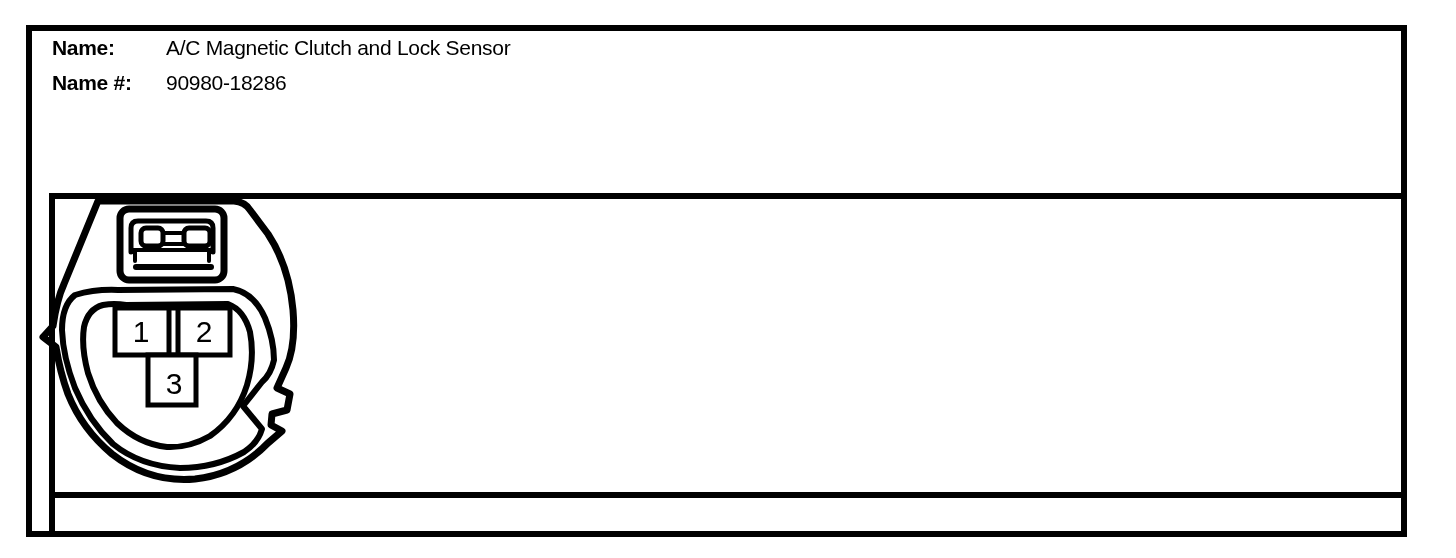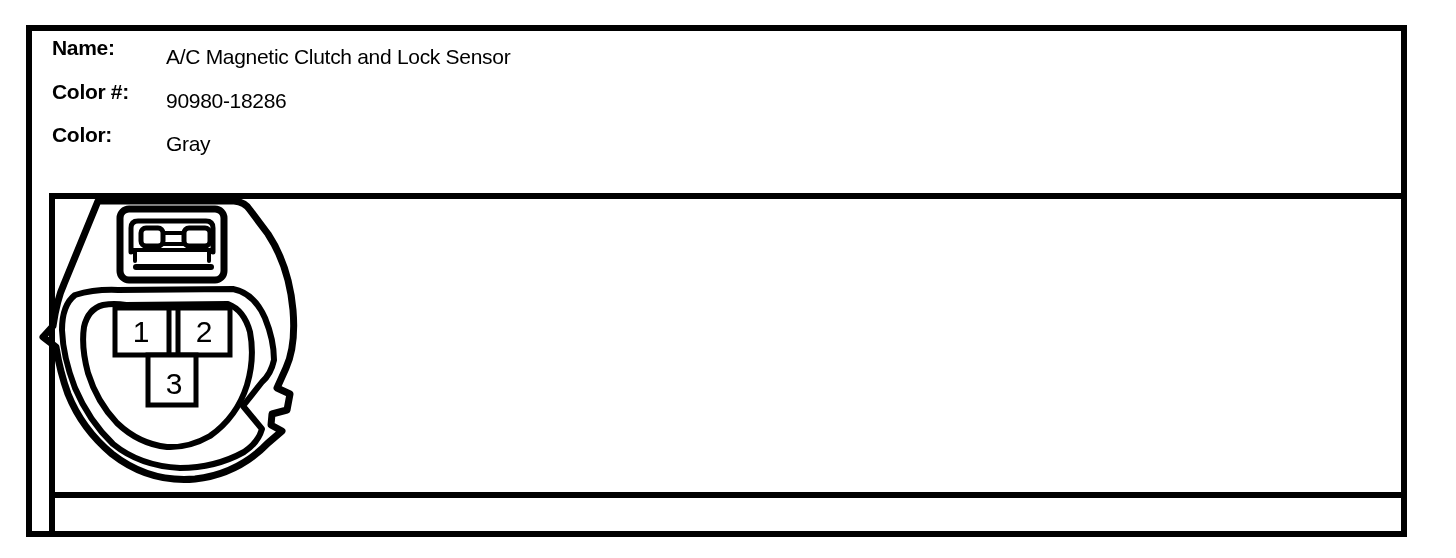--- a/index.html
+++ b/index.html
@@ -29,30 +29,30 @@
   .header-block {
     position: absolute;
     left: 52px;
     top: 31px;
   }
   .info-row {
     display: flex;
     font-size: 21px;
     line-height: 34.5px;
     white-space: nowrap;
+    align-items: flex-end;
   }
   .info-label {
     font-weight: bold;
     width: 114px;
     flex: 0 0 114px;
     letter-spacing: -0.3px;
   }
   .info-value {
     letter-spacing: -0.3px;
-    margin-top: 9px;
   }
   .diagram-panel {
     position: absolute;
     left: 49px;
     top: 193px;
     width: 1358px;
     height: 344px;
     border: 6px solid #000000;
     box-sizing: border-box;
     background: #ffffff;
@@ -99,26 +99,22 @@
 <div class="screen">
 
   <div class="page-border"></div>
 
   <div class="header-block">
     <div class="info-row">
       <span class="info-label">Name:</span>
       <span class="info-value">A/C Magnetic Clutch and Lock Sensor</span>
     </div>
     <div class="info-row">
-      <span class="info-label">Color #:</span>
+      <span class="info-label">Name #:</span>
       <span class="info-value">90980-18286</span>
-    </div>
-    <div class="info-row">
-      <span class="info-label">Color:</span>
-      <span class="info-value">Gray</span>
     </div>
   </div>
 
   <div class="diagram-panel"></div>
   <div class="diagram-divider"></div>
 
   <svg class="connector-svg" viewBox="0 0 1456 558">
 
     <path stroke-width="7" d="M 98 201 L 234 201 Q 245 202 250 210 L 268 234
          Q 289 266 293 310 Q 296 346 286 368 L 277 388

